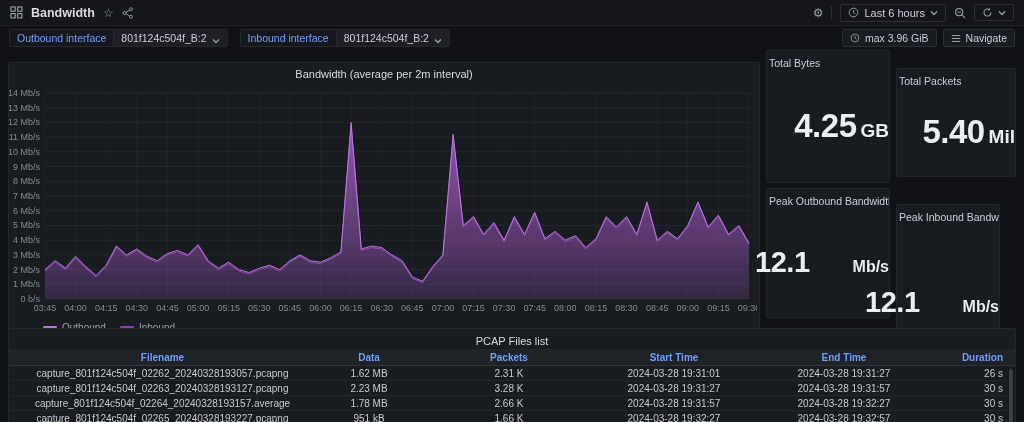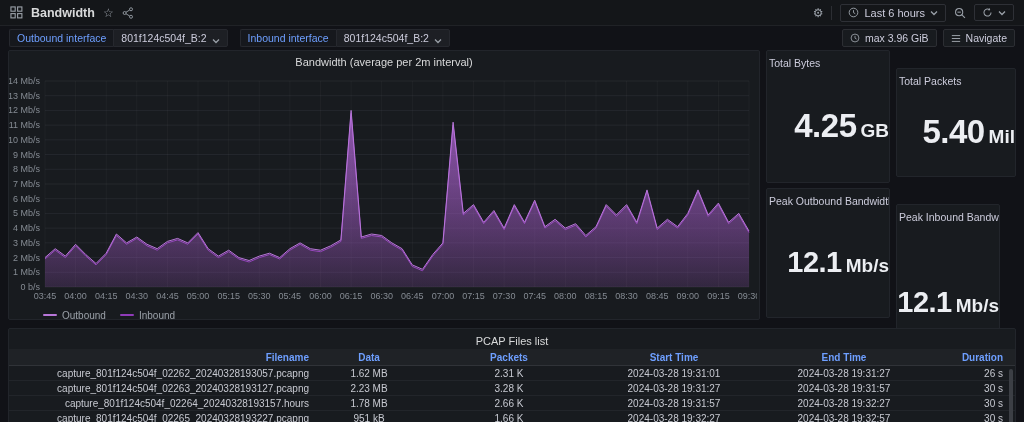--- a/index.html
+++ b/index.html
@@ -47,49 +47,49 @@
   
   .dash{ position:absolute; top:50px; left:0; right:0; height:500px; }
   .panel{
     position:absolute; background:#181b1f; border:1px solid #22252b; border-radius:2px;
   }
   .panel-title{
     text-align:center; font-size:11px; color:#d8d9da; height:22px; line-height:22px;
     white-space:nowrap; overflow:hidden;
   }
 
-  #chart-panel{ left:8px; top:0; width:752px; height:270px; }
+  #chart-panel{ left:8px; top:12px; width:752px; height:270px; }
   .legend{ display:flex; gap:14px; align-items:center; padding-left:34px; height:16px; font-size:10px; color:#9aa0a8; }
   .legend-item{ display:flex; gap:5px; align-items:center; cursor:pointer; }
   .legend-swatch{ width:14px; height:2.5px; border-radius:1px; background:#b877d9; }
 
   .stat{ display:flex; flex-direction:column; }
   #stat-total-bytes   { left:766px; top:0;     width:124px; height:133px; }
   #stat-total-packets { left:896px; top:18px;     width:120px; height:109px; }
   #stat-peak-out      { left:766px; top:138px; width:124px; height:130px; }
   #stat-peak-in       { left:896px; top:154px; width:104px; height:130px;gap:48px; }
   .stat-title{ text-align:left; font-size:10.5px; color:#ccccdc; padding:6px 2px 0 2px; white-space:nowrap; overflow:hidden; }
   .stat-valwrap{ flex:1; display:flex; align-items:center; justify-content:flex-end; }
   .stat-line{ display:flex; align-items:baseline; gap:4px; color:#eceef2; }
   .big  .val{ font-size:33px; font-weight:600; letter-spacing:-0.5px; }
   .big  .unit{ font-size:19px; font-weight:600; }
   .small .val{ font-size:29px; font-weight:600; letter-spacing:-0.5px; }
-  .small .unit{ font-size:19px; font-weight:600; }
+  .small .unit{ font-size:16px; font-weight:600;margin-left:39px; }
 
   
   #table-panel{ left:8px; top:278px; width:1008px; height:150px; padding-top:4px; }
   .tr{
     display:grid;
     grid-template-columns:300px 120px 160px 170px 170px 1fr;
     align-items:center; font-size:10px;
   }
   .thead{ height:17px; background:rgba(255,255,255,0.03); border-bottom:1px solid rgba(204,204,220,0.10); }
   .th{ color:#6e9fff; font-weight:600; cursor:pointer; }
   .trow{ height:15px; border-bottom:1px solid rgba(204,204,220,0.06); color:#c7c9d1; }
-  .c0{ text-align:right; padding-left:7px; white-space:nowrap; overflow:hidden; }
+  .c0{ text-align:center; padding-left:7px; white-space:nowrap; overflow:hidden; }
   .c1,.c2,.c3,.c4{ text-align:center; white-space:nowrap; }
   .c5{ text-align:right; padding-right:12px; white-space:nowrap; }
   .tscroll{ position:absolute; right:2px; top:40px; width:4px; height:62px; background:#3c3f45; border-radius:2px; }
 </style>
 </head>
 <body>
 
 <div class="topbar">
   <span class="icon-btn">
     <svg width="13" height="13" viewBox="0 0 14 14">
@@ -352,21 +352,21 @@
         </div>
         <div class="tr trow">
           <div class="td c0">capture_801f124c504f_02263_20240328193127.pcapng</div>
           <div class="td c1">2.23 MB</div>
           <div class="td c2">3.28 K</div>
           <div class="td c3">2024-03-28 19:31:27</div>
           <div class="td c4">2024-03-28 19:31:57</div>
           <div class="td c5">30 s</div>
         </div>
         <div class="tr trow">
-          <div class="td c0">capture_801f124c504f_02264_20240328193157.hours</div>
+          <div class="td c0">capture_801f124c504f_02264_20240328193157.average</div>
           <div class="td c1">1.78 MB</div>
           <div class="td c2">2.66 K</div>
           <div class="td c3">2024-03-28 19:31:57</div>
           <div class="td c4">2024-03-28 19:32:27</div>
           <div class="td c5">30 s</div>
         </div>
         <div class="tr trow">
           <div class="td c0">capture_801f124c504f_02265_20240328193227.pcapng</div>
           <div class="td c1">951 kB</div>
           <div class="td c2">1.66 K</div>

